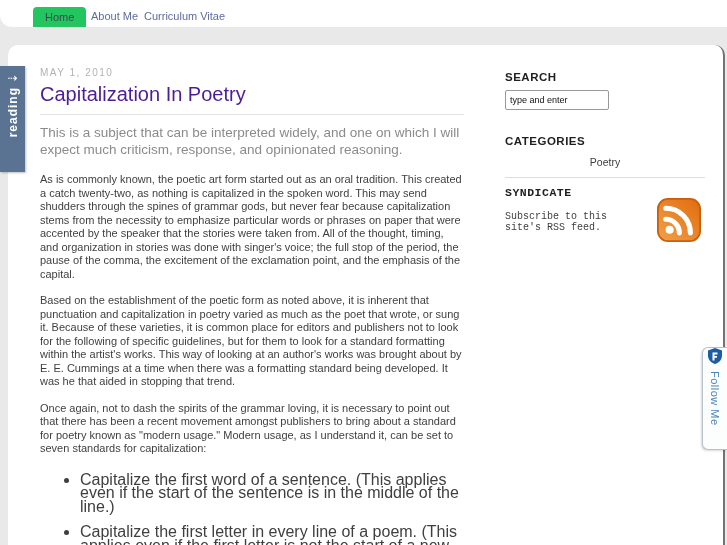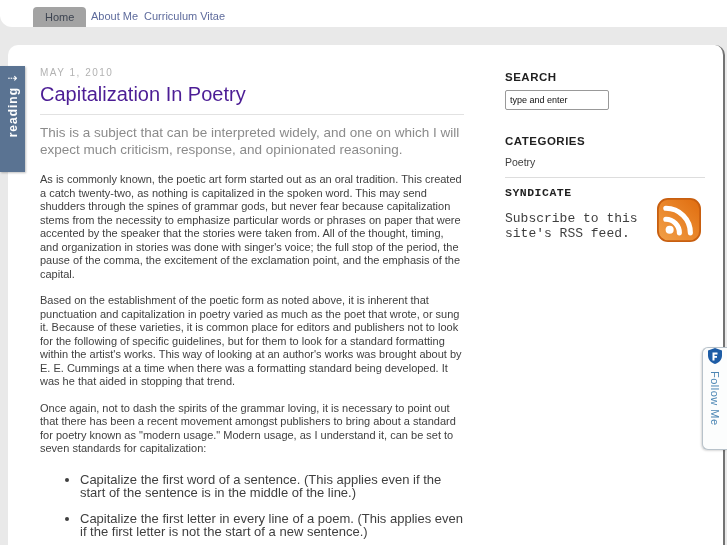--- a/index.html
+++ b/index.html
@@ -11,21 +11,21 @@
     overflow: hidden;
   }
   
   .header {
     position:absolute; top:0; left:0; width:727px; height:27px;
     background:#ffffff;
     border-bottom-left-radius:12px;
   }
   .tab-active {
     position:absolute; left:33px; top:7px; height:20px;
-    background:#a3a3a3; border-radius:4px 4px 0 0;
+    background:#22c55e; border-radius:4px 4px 0 0;
     font-size:11px; color:#3d4451; line-height:20px; padding:0 12px;
     cursor:pointer;
   }
   .nav-link {
     position:absolute; top:10px; font-size:11px; color:#5e6b9c;
     text-decoration:none; cursor:pointer;
   }
   .nav-about { left:91px; }
   .nav-cv { left:144px; }
   
@@ -46,41 +46,41 @@
     padding-bottom:8px; border-bottom:1px solid #e2e2e2;
   }
   .post-deck {
     font-size:13.5px; color:#8b8b8b; line-height:17px; margin:9px 0 15px;
   }
   .post-body p {
     font-size:11px; color:#3f3f3f; line-height:13.5px; margin-bottom:13px;
   }
   .post-body ul { margin:17px 0 0 0; padding-left:40px; }
   .post-body li {
-    font-size:13px; color:#3f3f3f; line-height:13.5px; margin-bottom:12px;
+    font-size:16px; color:#3f3f3f; line-height:13.5px; margin-bottom:12px;
   }
   
   .sidebar { position:absolute; left:497px; top:26px; width:200px; }
   .sb-heading {
     font-size:11.5px; font-weight:bold; color:#1f1f1f; letter-spacing:.5px;
   }
   .search-input {
     margin-top:7px; width:104px; height:17px;
     border:1px solid #999; border-radius:2px;
     font-size:9px; padding:9px 4px; color:#111;
     font-family:"Liberation Sans", sans-serif;
   }
   .sb-categories { margin-top:25px; }
   .sb-cat-link {
     display:block; margin-top:9px; font-size:10.5px; color:#3e3e3e;
-    text-decoration:none; cursor:pointer;
+    text-decoration:none; cursor:pointer;text-align:center;
   }
   .sb-rule { border:0; border-top:1px solid #ddd; margin-top:9px; width:200px; }
   .sb-syndicate { margin-top:8px; position:relative; height:70px;font-family:Liberation Mono, monospace; }
-  .sb-synd-text { margin-top:12px; font-size:13px; color:#3e3e3e; width:135px; }
+  .sb-synd-text { margin-top:12px; font-size:10px; color:#3e3e3e; width:135px; }
   .rss-icon {
     position:absolute; left:152px; top:12px; width:44px; height:44px;
     cursor:pointer;
   }
   
   .reading-tab {
     position:absolute; left:0; top:66px; width:25px; height:106px;
     background:#5a7392; color:#fff;
     box-shadow:1px 1px 2px rgba(0,0,0,.25);
     cursor:pointer; text-align:center;

